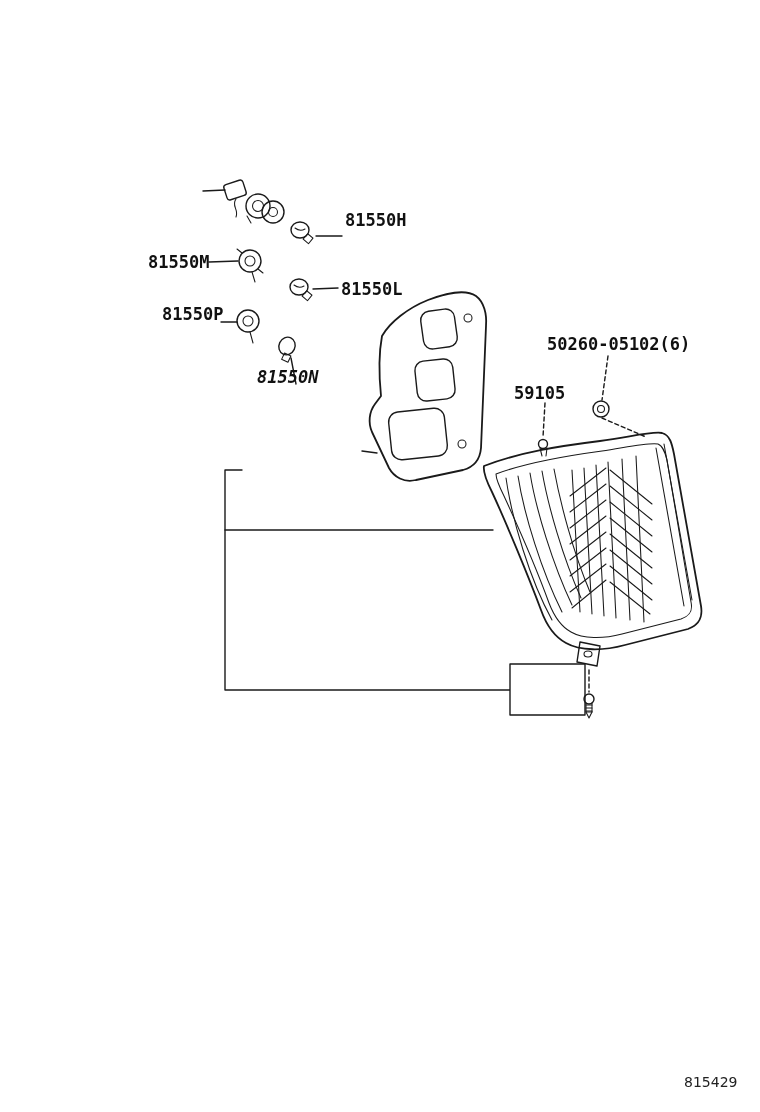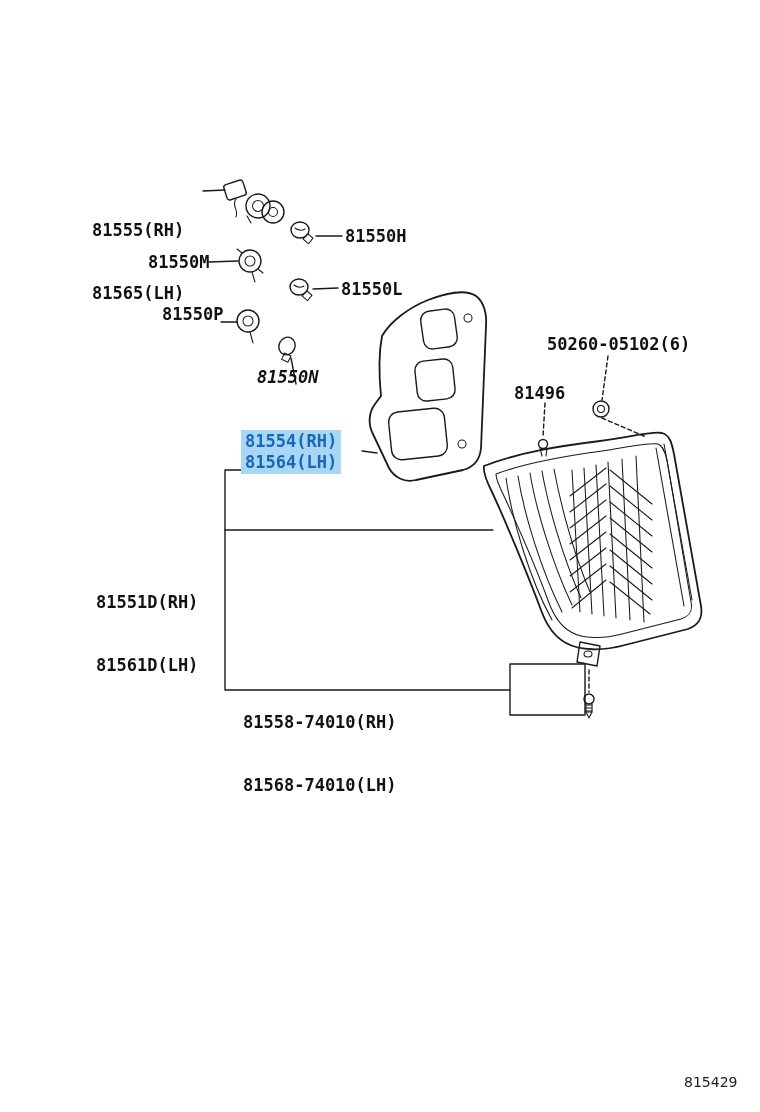--- a/index.html
+++ b/index.html
@@ -166,49 +166,33 @@
     <rect class="wf w15" x="510" y="664" width="75" height="51"></rect>
 
     <g>
       <circle class="st w15" cx="589" cy="699" r="5"></circle>
       <path class="st w1" d="M586,703 L586,712 L592,712 L592,703"></path>
       <path class="st w1" d="M586,705 h6 M586,708 h6 M586,711 h6"></path>
       <path class="st w1" d="M586,712 L589,718 L592,712"></path>
     </g>
   </svg>
 
-  <div class="plabel" style="left:92px;top:178px;">
-    <div>81555(RH)</div>
-    <div>81565(LH)</div>
-  </div>
 
-  <div class="plabel" style="left:345px;top:226px;">81550H</div>
+  <div class="plabel" style="left:345px;top:210px;">81550H</div>
 
   <div class="plabel" style="left:148px;top:252px;">81550M</div>
 
   <div class="plabel" style="left:341px;top:279px;text-align:right;">81550L</div>
 
   <div class="plabel" style="left:162px;top:304px;">81550P</div>
 
   <div class="plabel" style="left:257px;top:367px;font-style:italic;">81550N</div>
 
   <div class="plabel" style="left:547px;top:334px;">50260-05102(6)</div>
 
-  <div class="plabel" style="left:514px;top:383px;">81496</div>
+  <div class="plabel" style="left:514px;top:383px;">59105</div>
 
-  <div class="hl-block" style="left:241px;top:430px;">
-    <div>81554(RH)</div>
-    <div>81564(LH)</div>
-  </div>
 
-  <div class="plabel" style="left:96px;top:550px;">
-    <div>81551D(RH)</div>
-    <div>81561D(LH)</div>
-  </div>
 
-  <div class="plabel" style="left:243px;top:670px;">
-    <div>81558-74010(RH)</div>
-    <div>81568-74010(LH)</div>
-  </div>
 
   <div class="code-label" style="left:684px;top:1074px;">815429</div>
 
 </div>
 
 </body></html>

